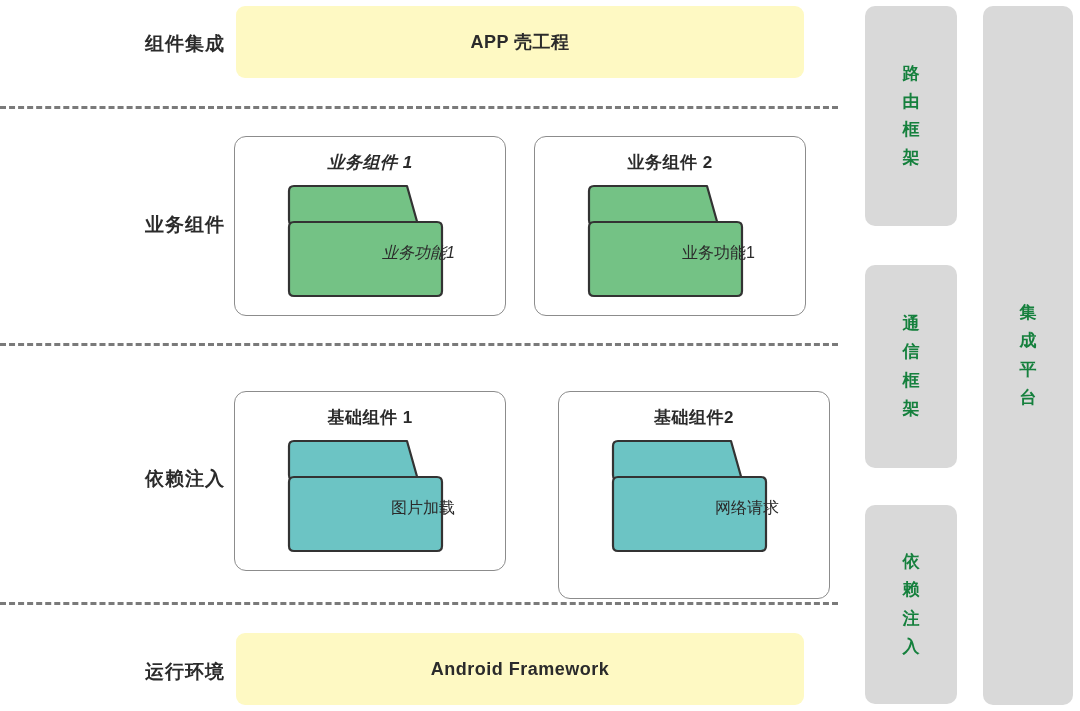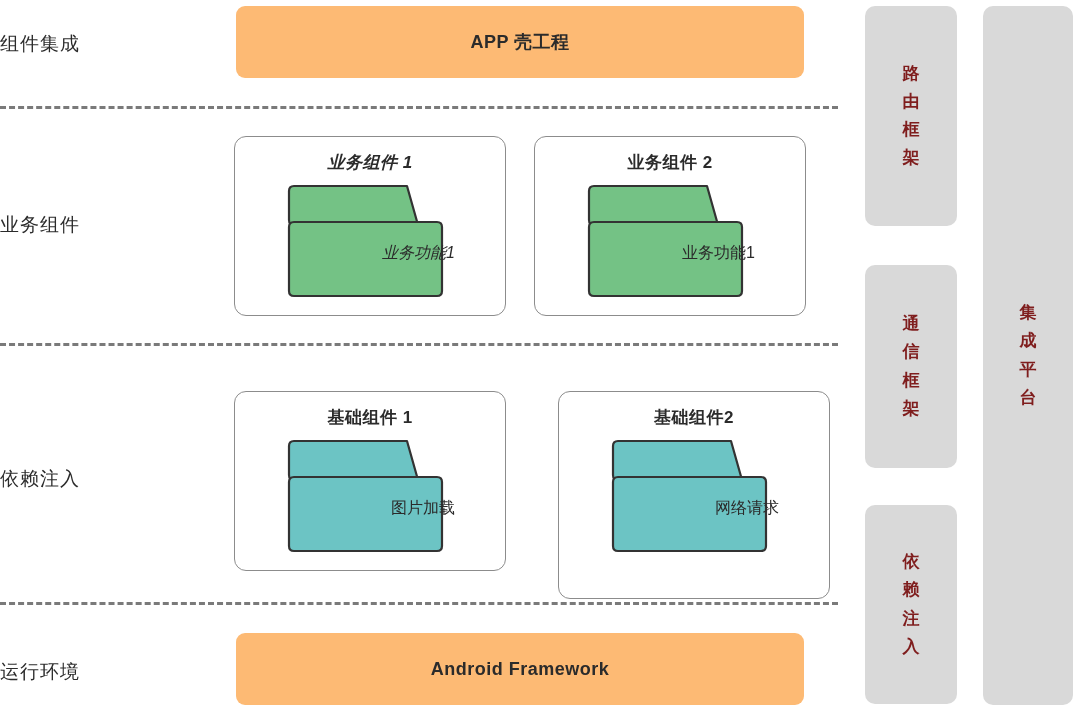--- a/index.html
+++ b/index.html
@@ -17,40 +17,40 @@
     height: 711px;
     background: #ffffff;
     overflow: hidden;
   }
 
   
   .layer-label {
     position: absolute;
     left: 0;
     width: 225px;
-    text-align: left;
+    text-align: right;
     font-size: 19px;
-    font-weight: normal;
+    font-weight: bold;
     color: #2b2b2b;
     letter-spacing: 1px;
   }
 
   
   .divider {
     position: absolute;
     left: 0;
     width: 838px;
     height: 0;
     border-top: 3px dashed #7a7a7a;
   }
 
   
   .gray-bar {
     position: absolute;
-    background: #fdba74;
+    background: #fef9c3;
     border-radius: 9px;
     display: flex;
     align-items: center;
     justify-content: center;
     font-size: 18px;
     font-weight: bold;
     color: #2b2b2b;
     letter-spacing: 0.5px;
   }
 
@@ -103,21 +103,21 @@
     position: absolute;
     background: #d9d9d9;
     border-radius: 10px;
     display: flex;
     align-items: center;
     justify-content: center;
   }
   .pillar-text {
     font-size: 17px;
     font-weight: bold;
-    color: #7f1d1d;
+    color: #15803d;
     line-height: 1.65;
     text-align: center;
     writing-mode: horizontal-tb;
     word-break: break-all;
     width: 1.05em;
   }
 </style>
 </head>
 <body>
 

